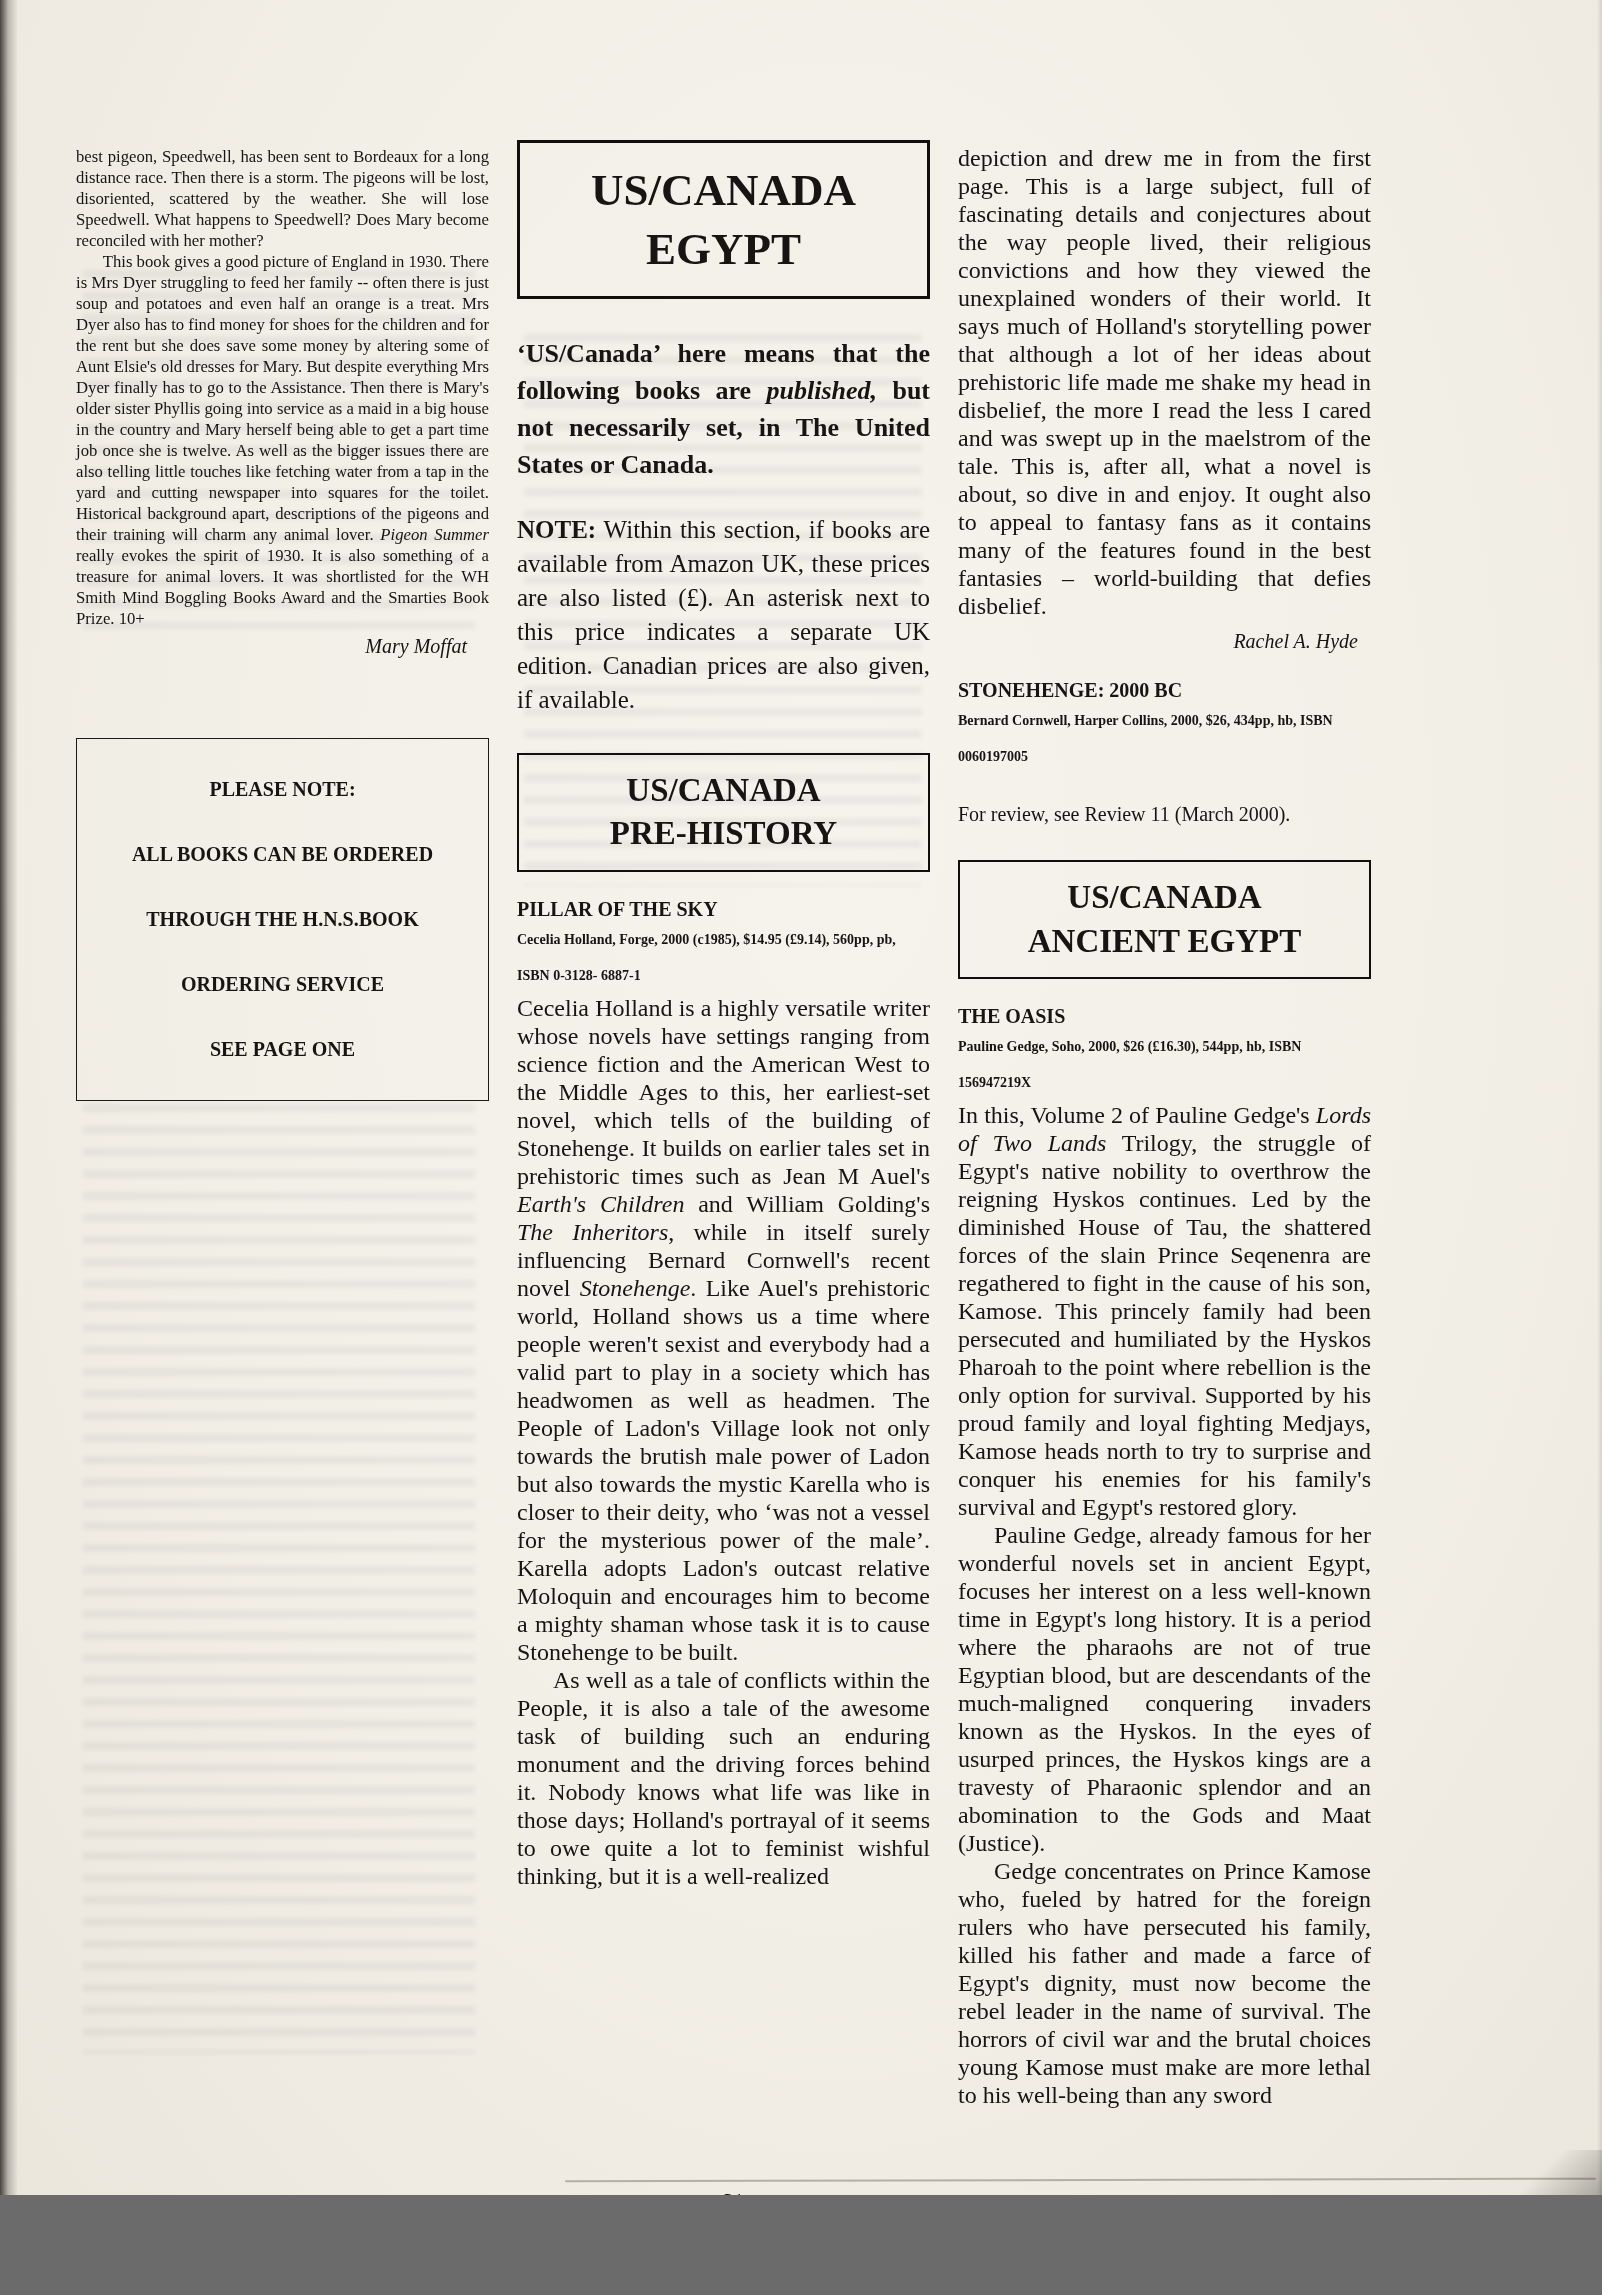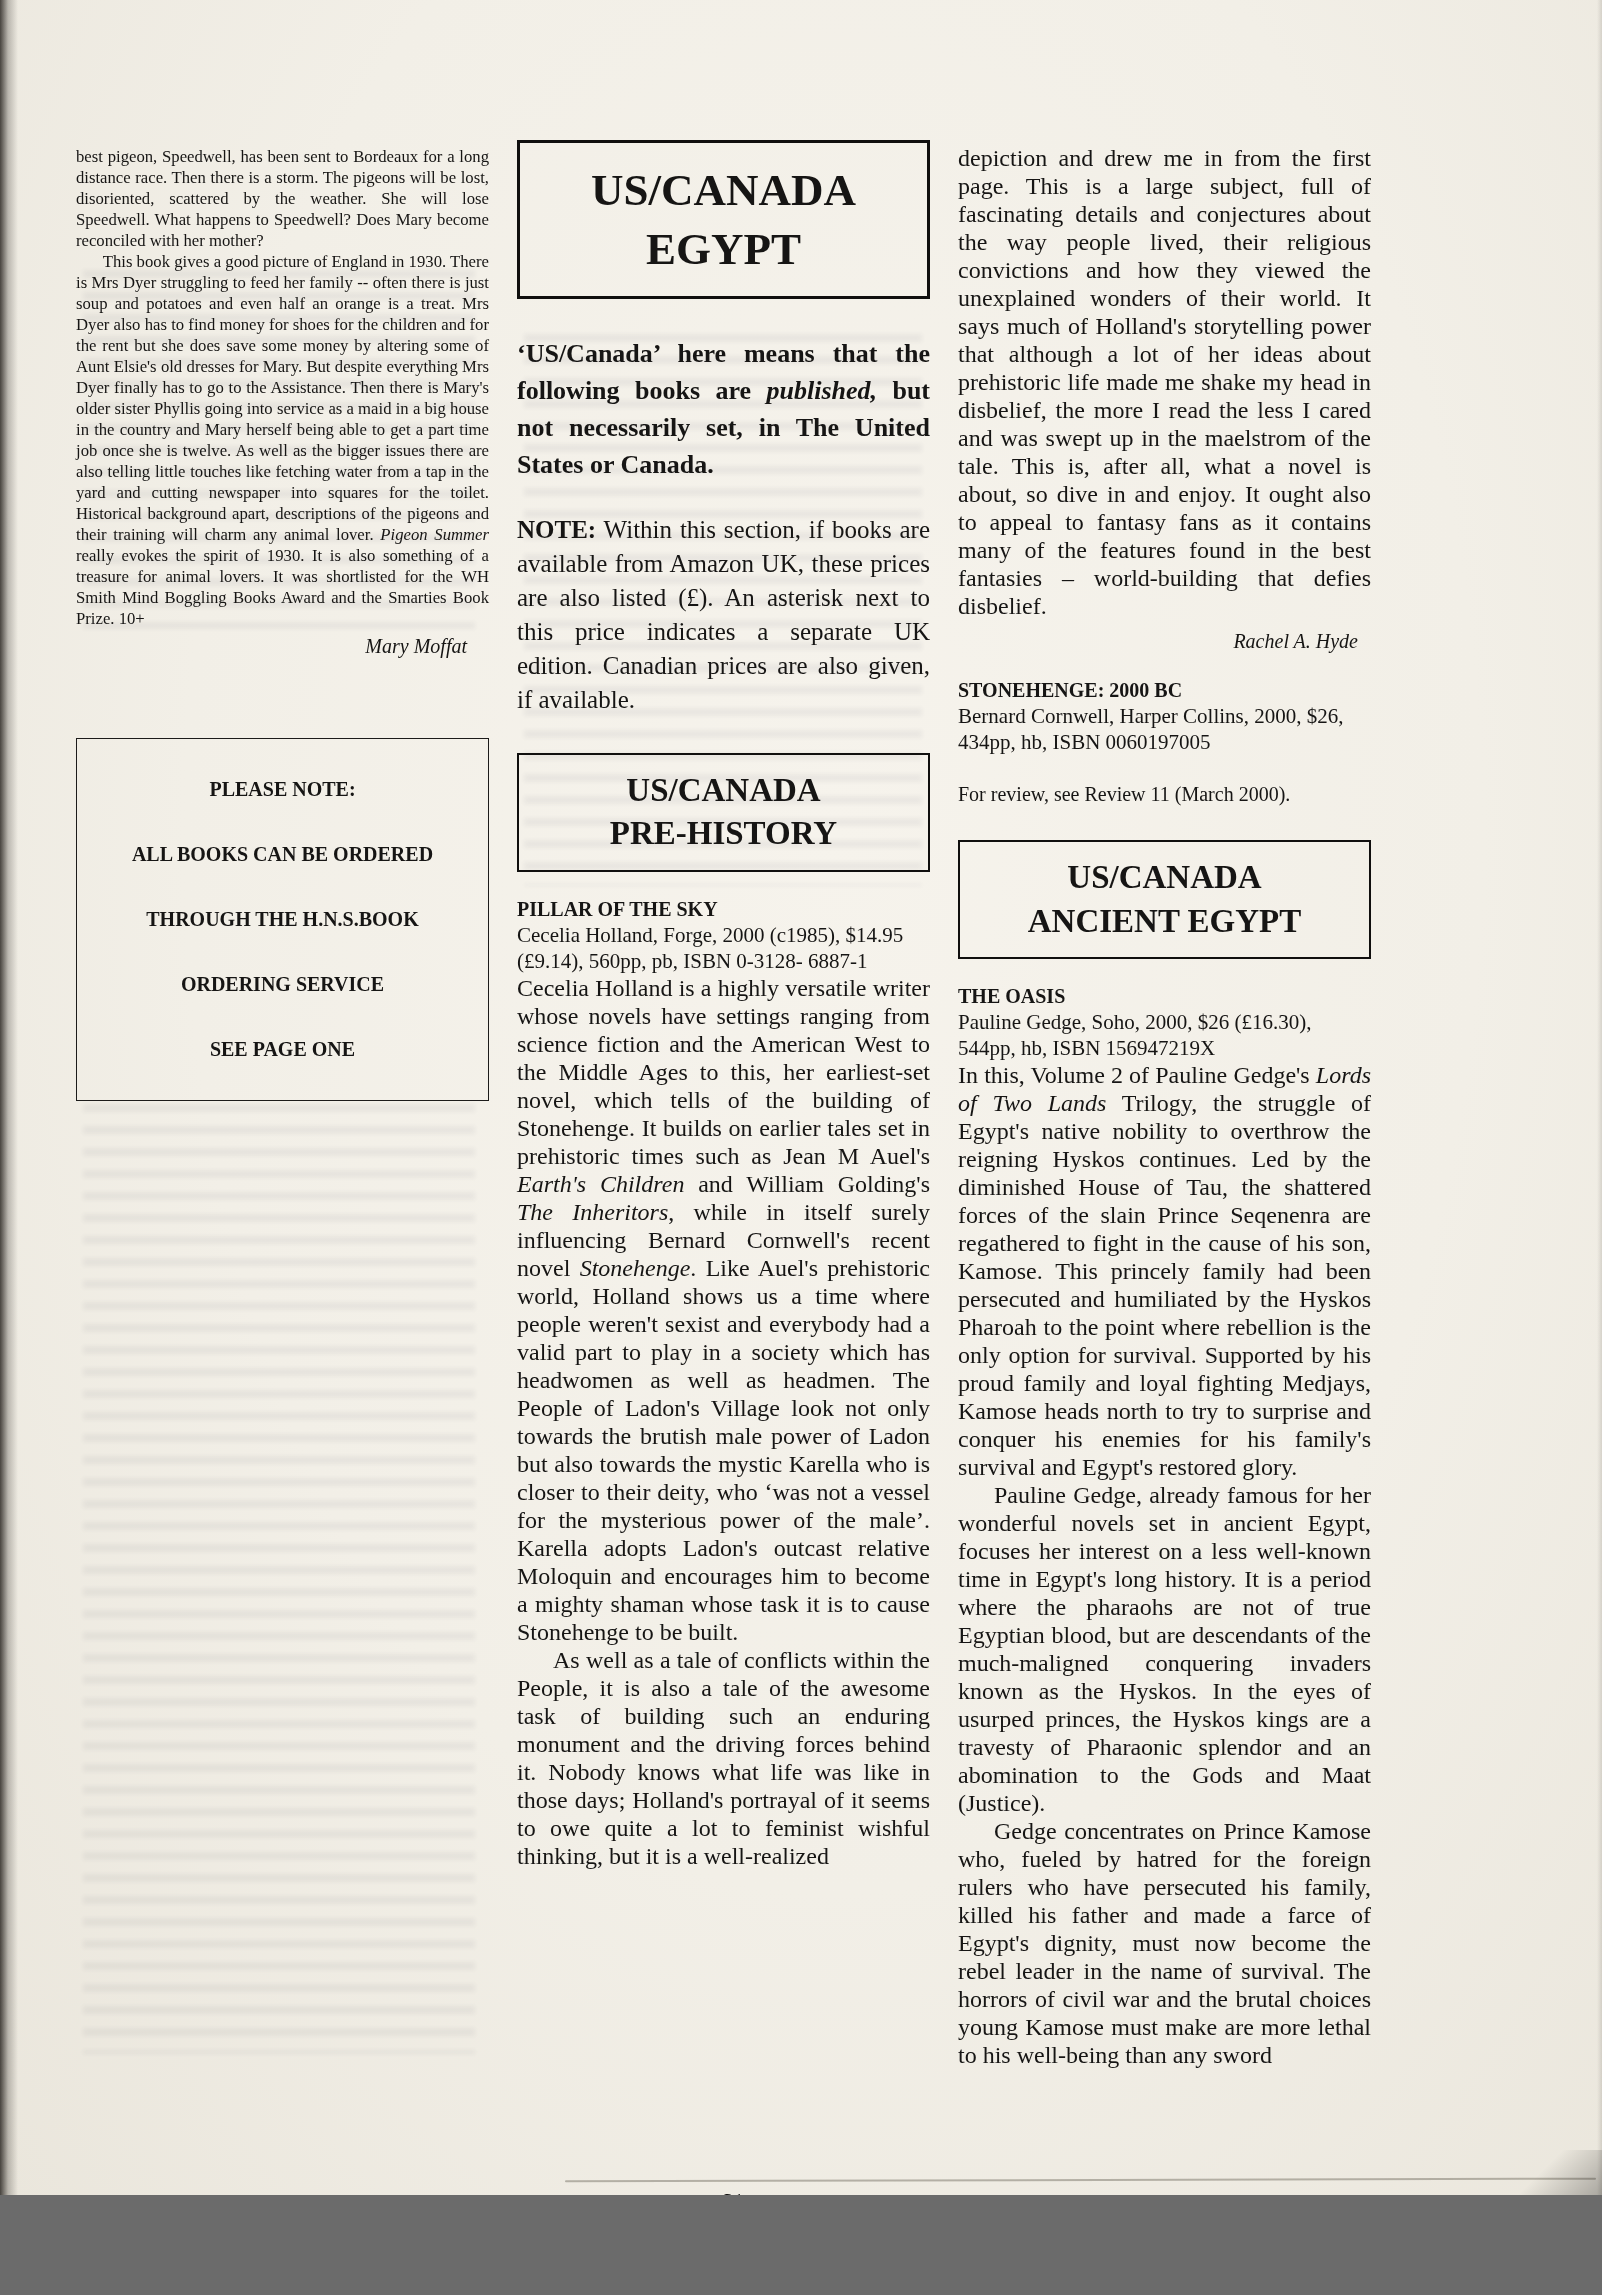--- a/index.html
+++ b/index.html
@@ -48,21 +48,21 @@
   .box-medium { border-width:2.6px; padding:14px 5.1px; font-size:33px; line-height:1.32; }
 
   .intro { font-size:26px; line-height:37px; font-weight:bold; text-align:justify; margin:36px 0 0 0; }
   .note  { font-size:25px; line-height:34px; text-align:justify; margin:29.5px 0 0 0; }
 
   .col-mid .box-medium { margin-top:36px; }
   .col-right .box-medium { margin-top:33px; }
 
   .review { margin-top:24px; }
   .review-title { font-weight:bold; font-size:20px; line-height:26px; }
-  .review-details { font-size:21px; line-height:26px; }
+  .review-details { font-size:14px; line-height:36px;font-weight:bold; }
   .review-ref { font-size:20px; line-height:26px; margin:26px 0 0 0; }
 
   .body { font-size:24px; line-height:28px; text-align:justify; }
   .body p { margin:0; }
   .body p + p { text-indent:1.5em; }
 
   .page-number { position:absolute; top:2181px; left:8px; width:1451px; z-index:2;
     text-align:center; font-size:21px;margin-top:8px; }
 </style>
 </head>

